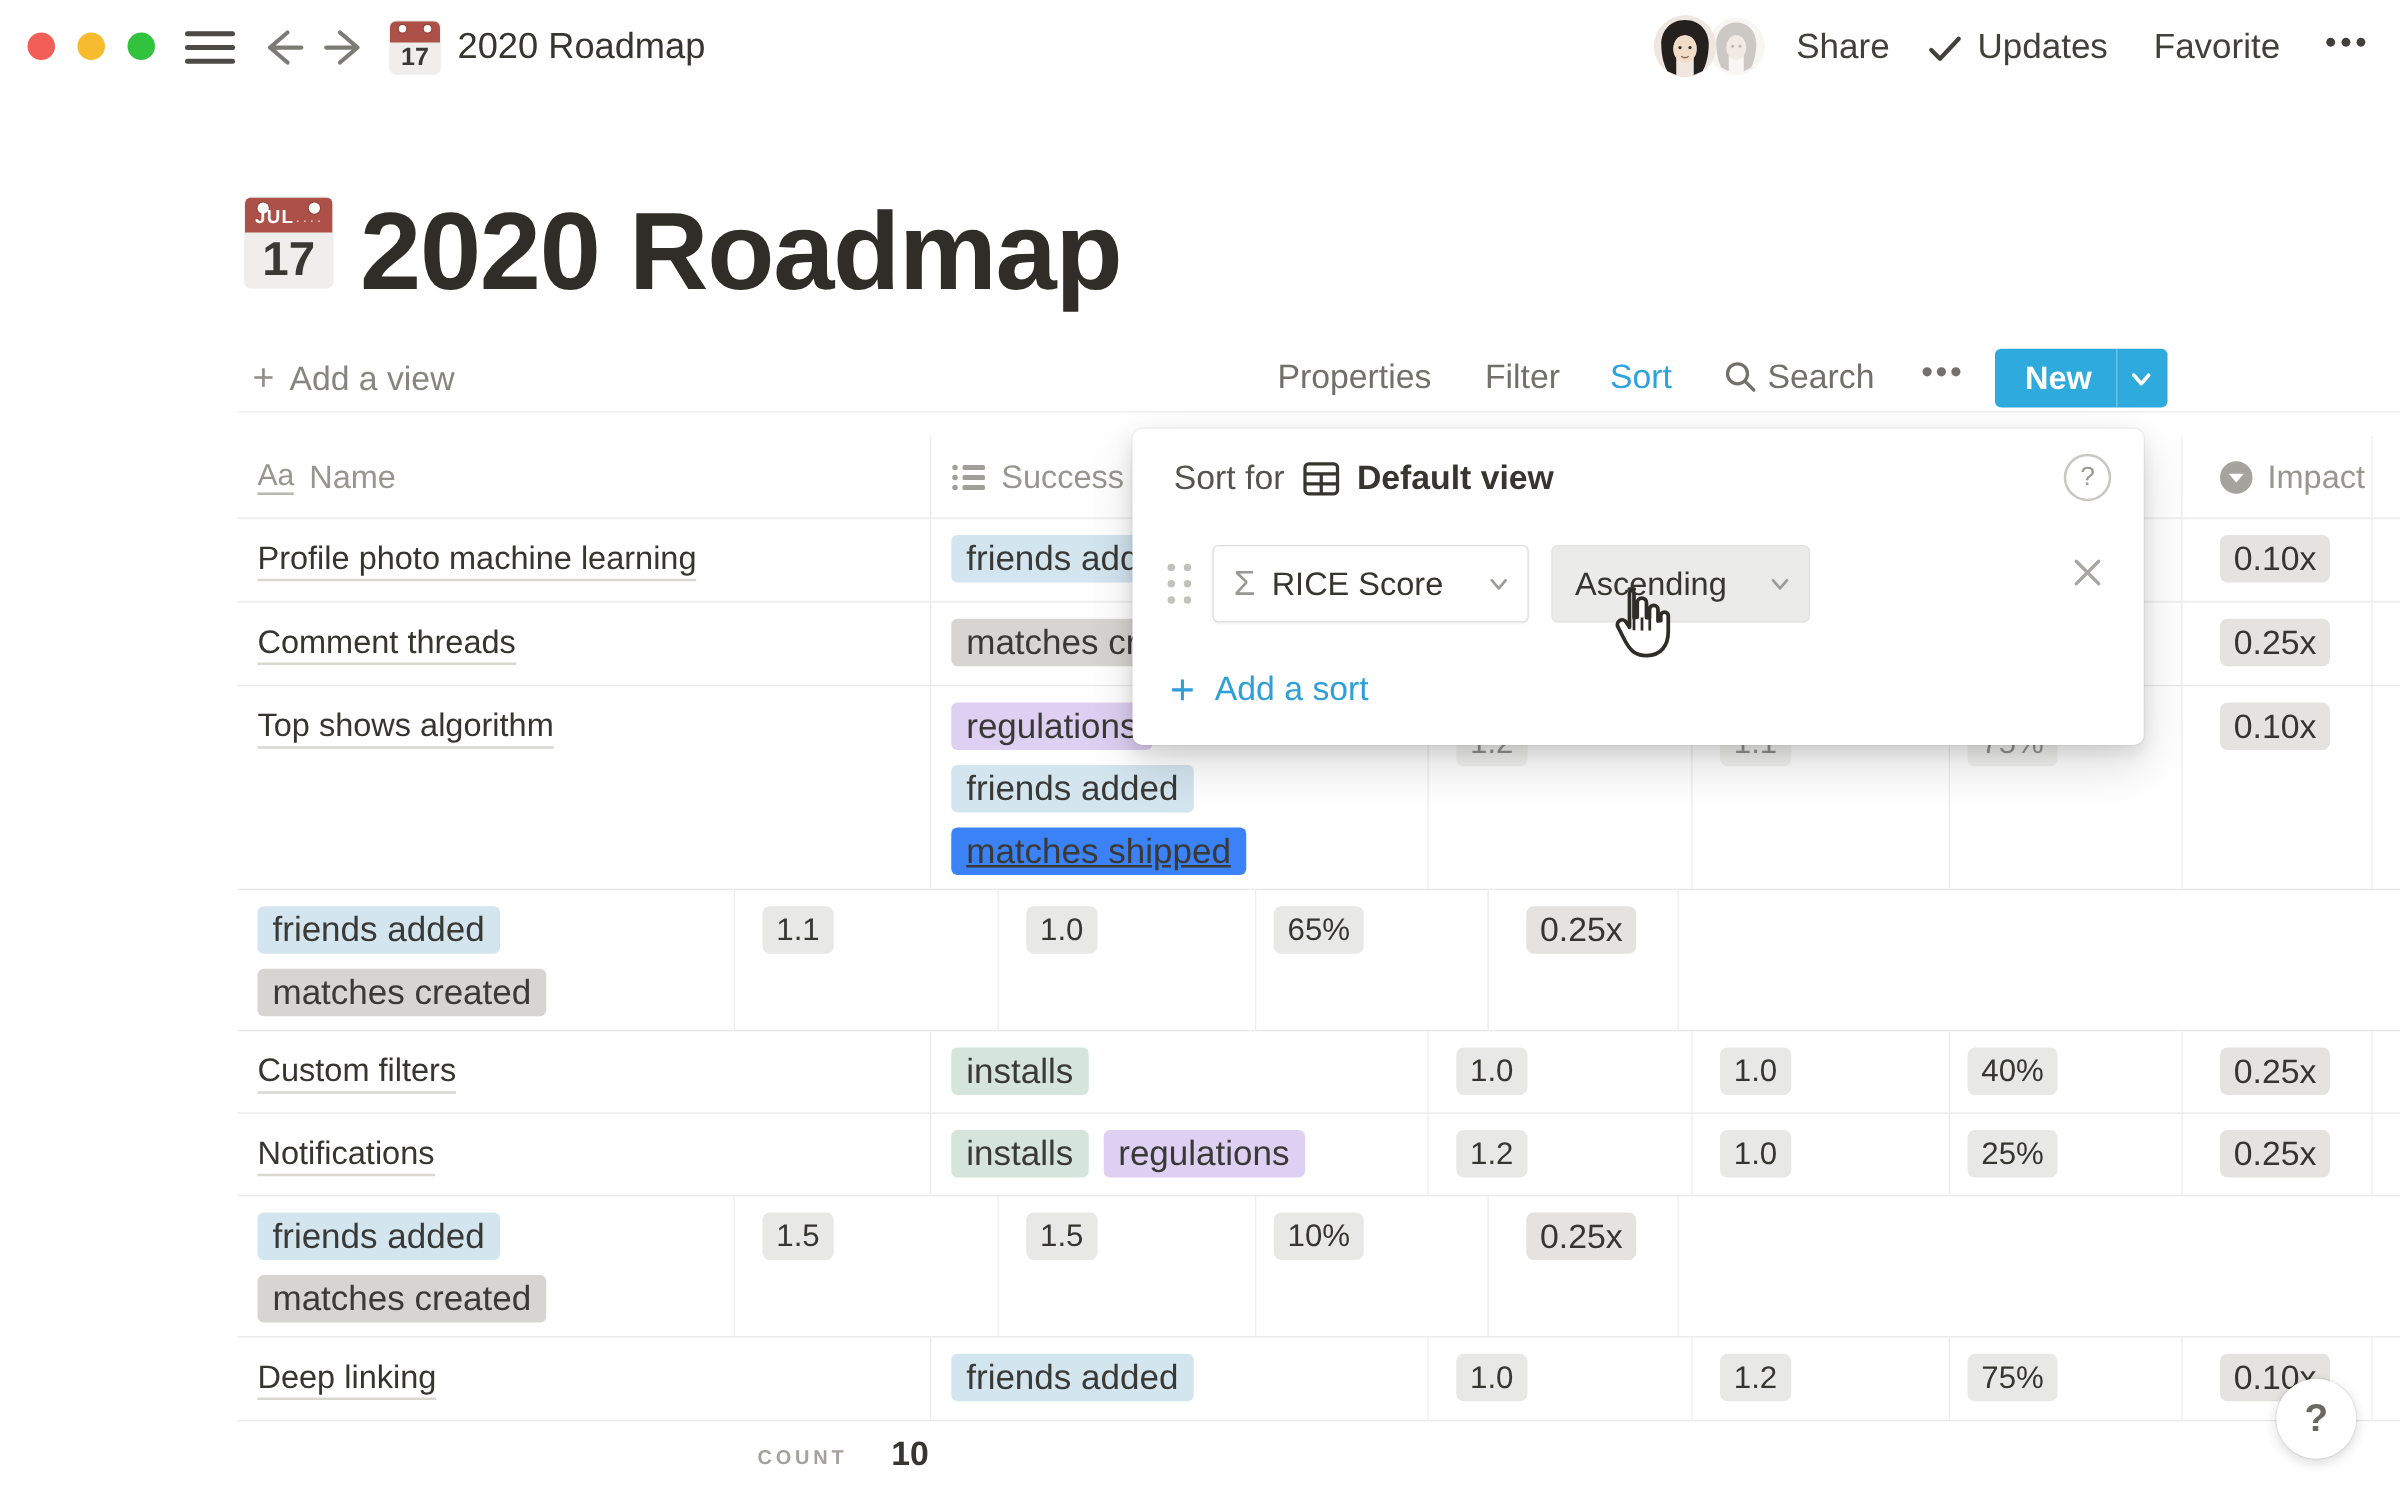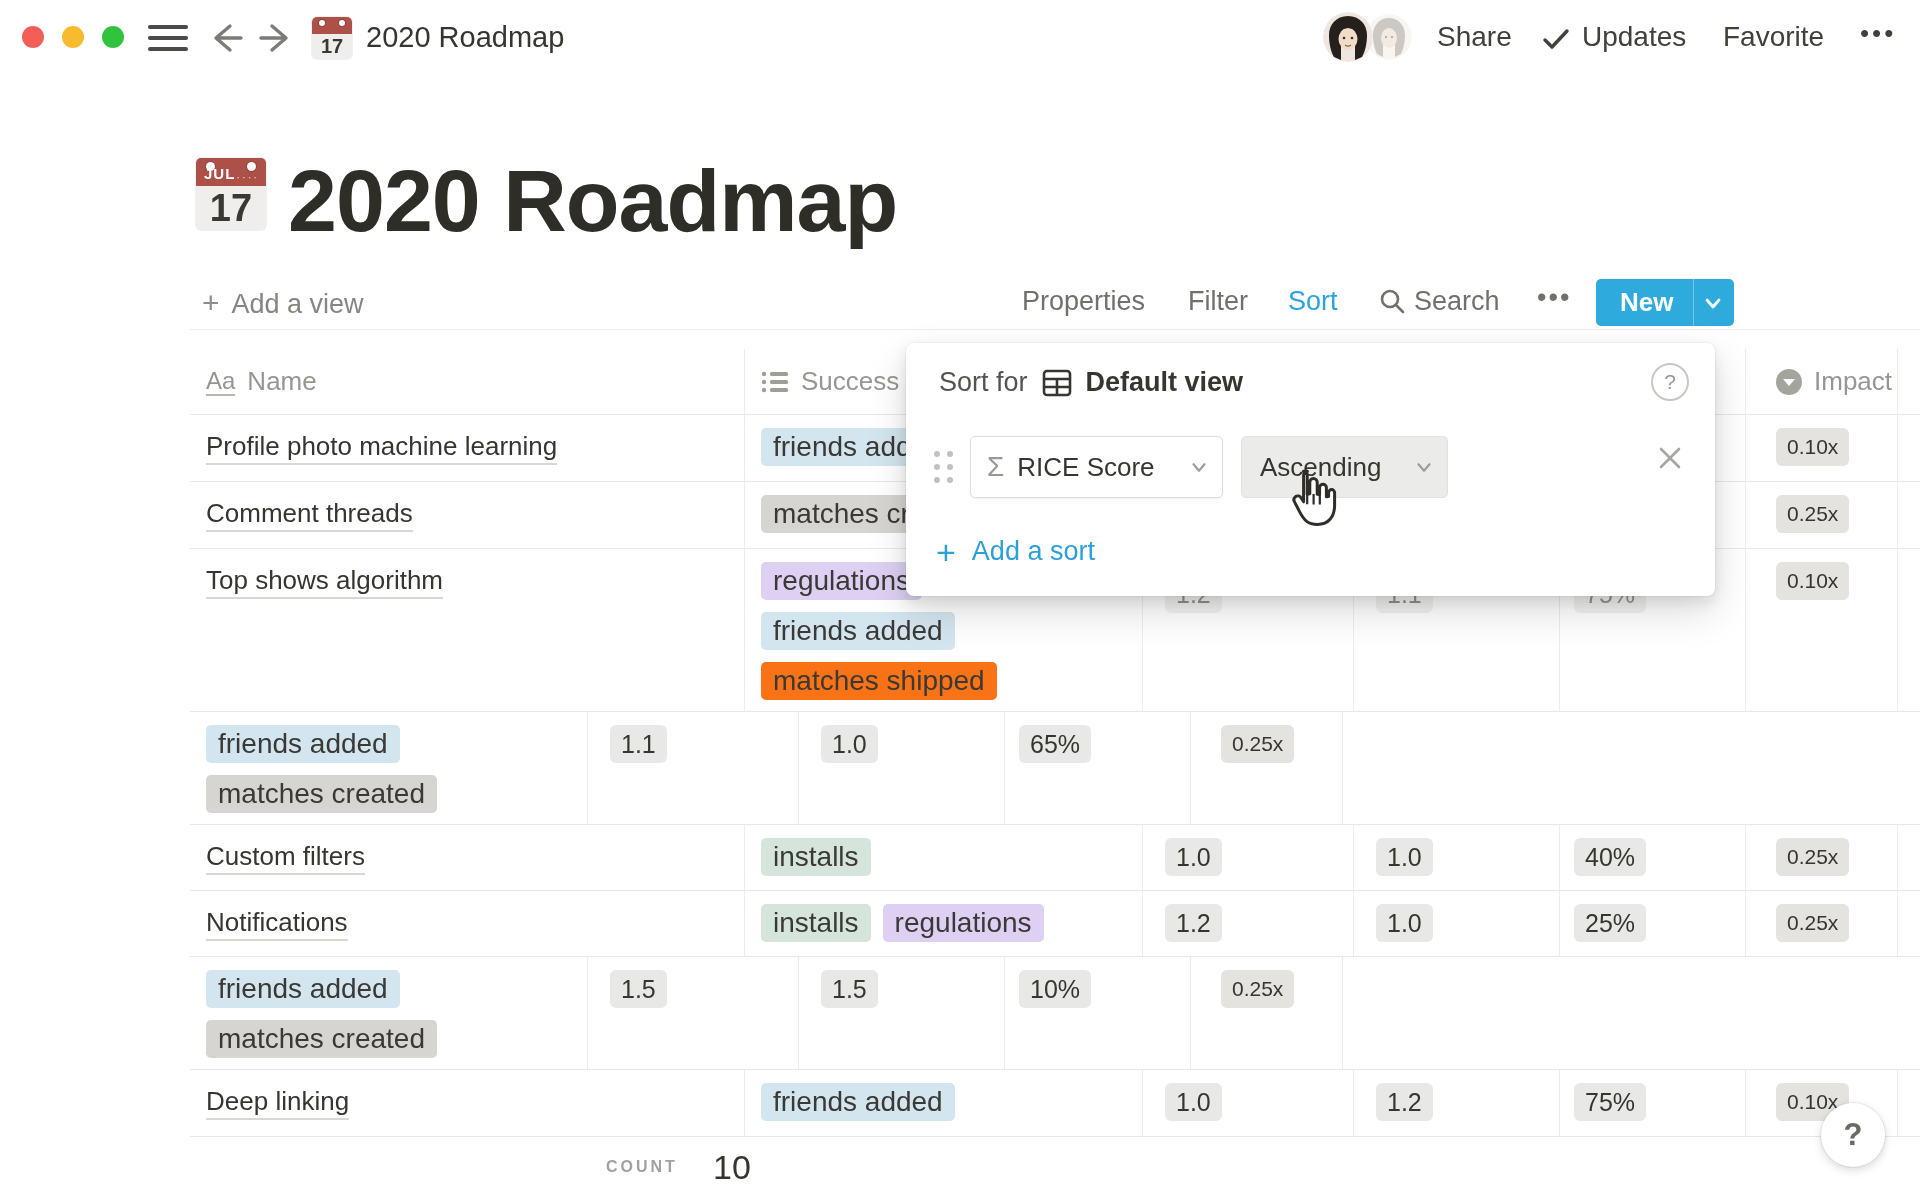--- a/index.html
+++ b/index.html
@@ -80,28 +80,28 @@
   .tags-cell{padding:13px 0 0 16px;}
   .tags{display:flex;flex-wrap:nowrap;gap:12px;align-items:flex-start;}
   .tags.stacked{flex-direction:column;}
   .tag{display:inline-block;font-size:28px;line-height:38px;padding:0 12px;border-radius:5px;color:#3b3935;white-space:nowrap;}
   .vcell{padding:13px 0 0 22px;}
   .vcell.pct{padding-left:14px;}
   .vchip{display:inline-block;font-size:25px;line-height:38px;padding:0 11px;border-radius:6px;background:#e8e8e6;color:#37352f;}
   .vcell.faded{padding-top:26px;}
   .vcell.faded .vchip{opacity:.55;}
   .impact-cell{padding:13px 0 0 30px;}
-  .impact-chip{display:inline-block;font-size:21px;line-height:38px;padding:0 11px;border-radius:6px;background:#e4e3e0;color:#37352f;}
+  .impact-chip{display:inline-block;font-size:27px;line-height:38px;padding:0 11px;border-radius:6px;background:#e4e3e0;color:#37352f;}
   .select-icon{width:26px;height:26px;border-radius:50%;background:#a5a39e;display:inline-flex;align-items:center;justify-content:center;margin:0 12px 0 30px;}
   .select-icon svg{display:block;}
 
   
   #count-row{position:absolute;left:190px;top:1128px;width:1730px;height:72px;}
   #count-label{position:absolute;left:416px;top:30px;font-size:16px;letter-spacing:3px;color:#a3a19c;font-weight:bold;}
-  #count-value{position:absolute;left:523px;top:20px;font-size:34px;color:#37352f;}
+  #count-value{position:absolute;left:523px;top:20px;font-size:27px;color:#37352f;font-weight:bold;}
 
   
   #sort-popup{position:absolute;left:906px;top:343px;width:809px;height:253px;background:#fff;border-radius:8px;
     box-shadow:0 0 0 1px rgba(15,15,15,0.04), 0 6px 14px rgba(15,15,15,0.1), 0 16px 40px rgba(15,15,15,0.14);z-index:50;}
   #sort-popup-header{position:absolute;left:33px;top:24px;display:flex;align-items:center;gap:14px;}
   #sort-for-label{font-size:27px;color:#55534e;}
   #sort-view-name{font-size:27px;font-weight:bold;color:#37352f;}
   #sort-help{position:absolute;right:26px;top:20px;width:34px;height:34px;border:2.5px solid #c9c7c3;border-radius:50%;
     display:flex;align-items:center;justify-content:center;font-size:21px;color:#9b9994;cursor:pointer;}
   #sort-rule{position:absolute;left:28px;top:93px;display:flex;align-items:center;}
@@ -282,21 +282,21 @@
         <div class="cell vcell pct" style="width: 186px;"></div>
         <div class="cell impact-cell" style="width: 152px;"><span class="impact-chip">0.25x</span></div>
         <div class="cell nodiv" style="width: 22px;"></div>
       </div>
       <div class="trow" style="height: 162px;">
         <div class="cell name-cell" style="width: 555px;"><span class="name-text">Top shows algorithm</span></div>
         <div class="cell tags-cell" style="width: 398px;">
           <div class="tags stacked">
             <span class="tag" style="background: rgb(221, 208, 242);">regulations</span>
             <span class="tag" style="background: rgb(211, 229, 239);">friends added</span>
-            <span class="tag" style="background: #f97316;">matches shipped</span>
+            <span class="tag" style="background: #3b82f6; text-decoration: underline;">matches shipped</span>
           </div>
         </div>
         <div class="cell vcell faded" style="width: 211px;"><span class="vchip">1.2</span></div>
         <div class="cell vcell faded" style="width: 206px;"><span class="vchip">1.1</span></div>
         <div class="cell vcell pct faded" style="width: 186px;"><span class="vchip">75%</span></div>
         <div class="cell impact-cell" style="width: 152px;"><span class="impact-chip">0.10x</span></div>
         <div class="cell nodiv" style="width: 22px;"></div>
       </div>
       <div class="trow" style="height: 112px;">
         <div class="cell tags-cell" style="width: 398px;">

